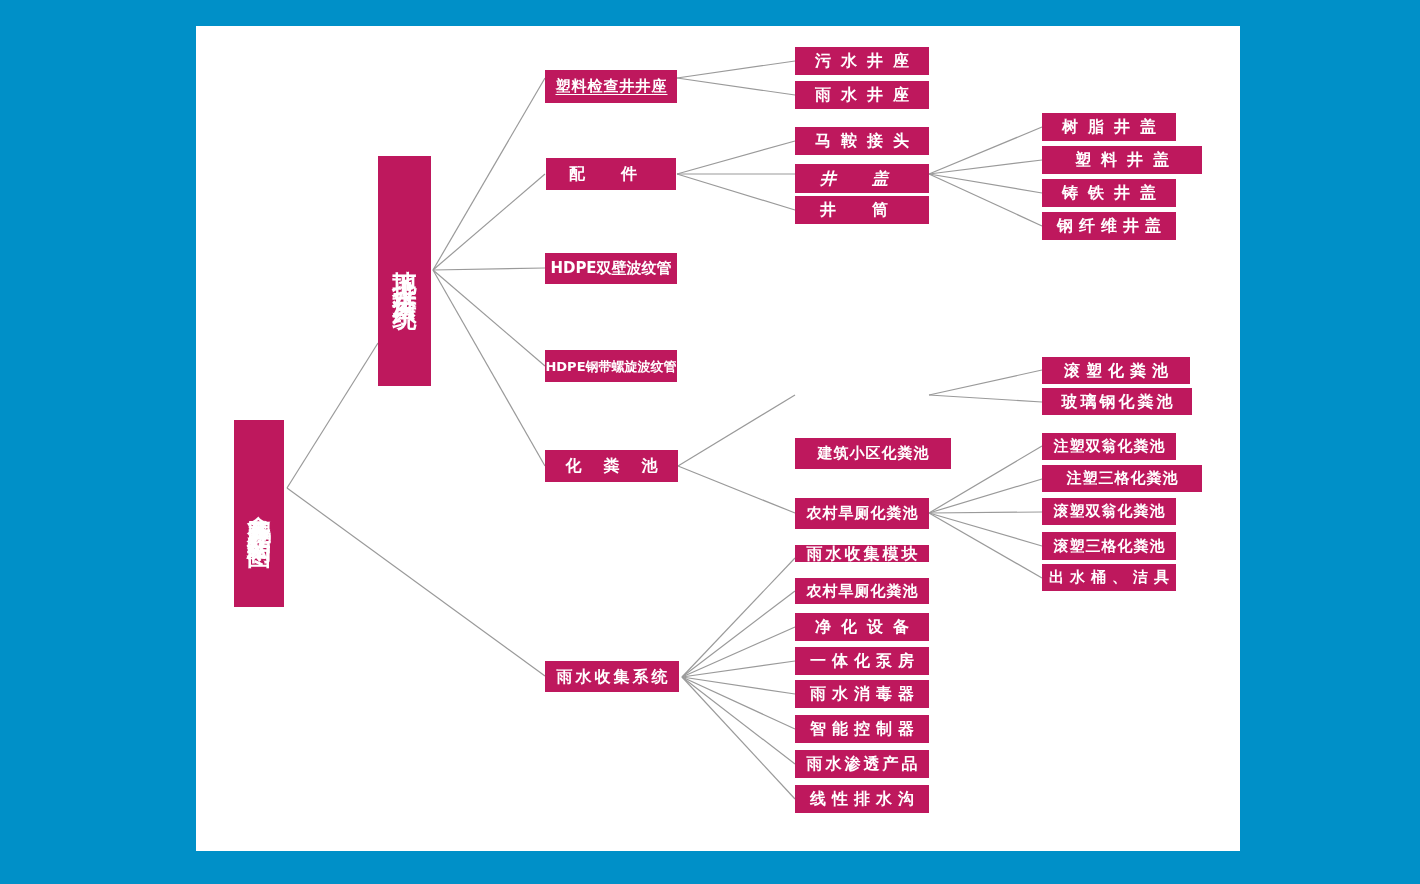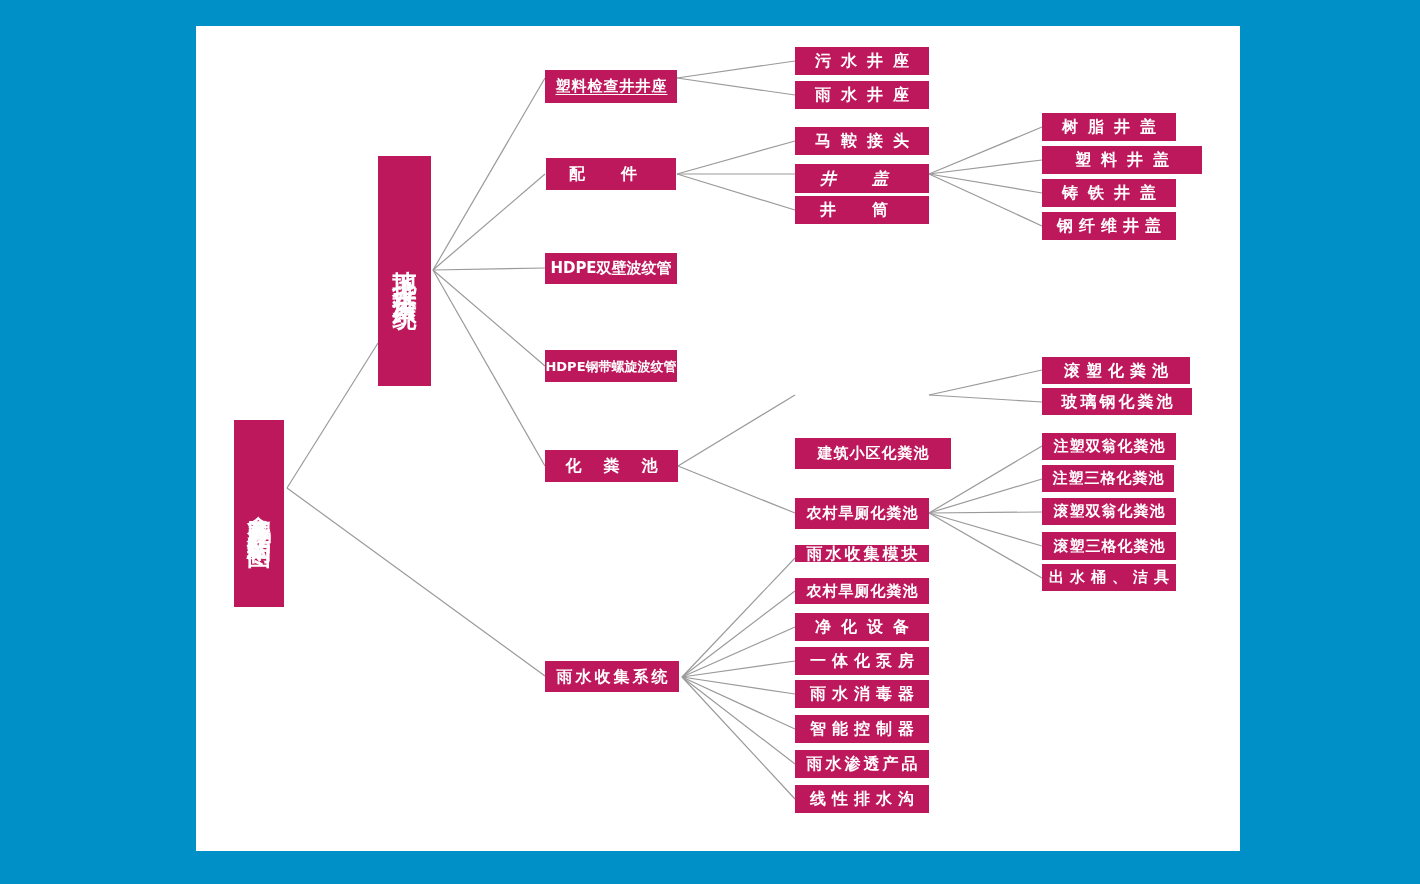--- a/index.html
+++ b/index.html
@@ -106,21 +106,21 @@
   <div class="node ls-c" style="left:846px;top:120px;width:160px;height:28px;">塑料井盖</div>
   <div class="node ls-c" style="left:846px;top:153px;width:134px;height:28px;">铸铁井盖</div>
   <div class="node ls-d" style="left:846px;top:186px;width:134px;height:28px;">钢纤维井盖</div>
 
   <div class="node ls-f fs15" style="left:599px;top:368px;width:156px;height:31px;margin-top:44px;">建筑小区化粪池</div>
   <div class="node ls-f fs15" style="left:599px;top:472px;width:134px;height:31px;">农村旱厕化粪池</div>
 
   <div class="node ls-d" style="left:846px;top:331px;width:148px;height:27px;">滚塑化粪池</div>
   <div class="node ls-e" style="left:846px;top:362px;width:150px;height:27px;">玻璃钢化粪池</div>
   <div class="node ls-f fs15" style="left:846px;top:407px;width:134px;height:27px;">注塑双翁化粪池</div>
-  <div class="node ls-f fs15" style="left:846px;top:439px;width:132px;height:27px;">注塑三格化粪池</div>
+  <div class="node ls-f fs15" style="left:846px;top:439px;width:160px;height:27px;">注塑三格化粪池</div>
   <div class="node ls-f fs15" style="left:846px;top:472px;width:134px;height:27px;">滚塑双翁化粪池</div>
   <div class="node ls-f fs15" style="left:846px;top:506px;width:134px;height:28px;">滚塑三格化粪池</div>
   <div class="node ls-d fs15" style="left:846px;top:538px;width:134px;height:27px;">出水桶、洁具</div>
 
   <div class="node ls-e" style="left:599px;top:519px;width:134px;height:17px;">雨水收集模块</div>
   <div class="node ls-f fs15" style="left:599px;top:552px;width:134px;height:26px;">农村旱厕化粪池</div>
   <div class="node ls-c" style="left:599px;top:587px;width:134px;height:28px;">净化设备</div>
   <div class="node ls-d" style="left:599px;top:621px;width:134px;height:28px;">一体化泵房</div>
   <div class="node ls-d" style="left:599px;top:654px;width:134px;height:28px;">雨水消毒器</div>
   <div class="node ls-d" style="left:599px;top:689px;width:134px;height:28px;">智能控制器</div>

